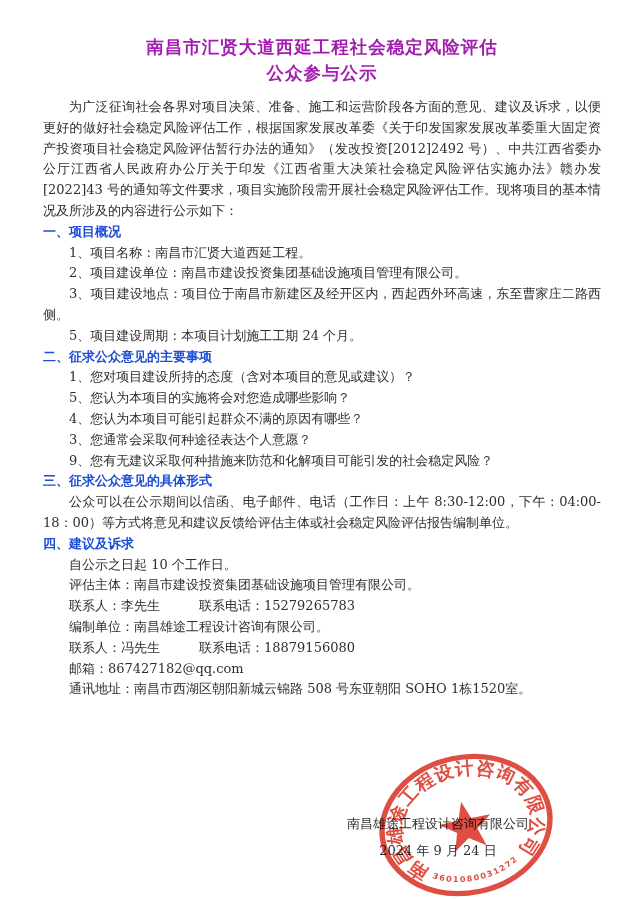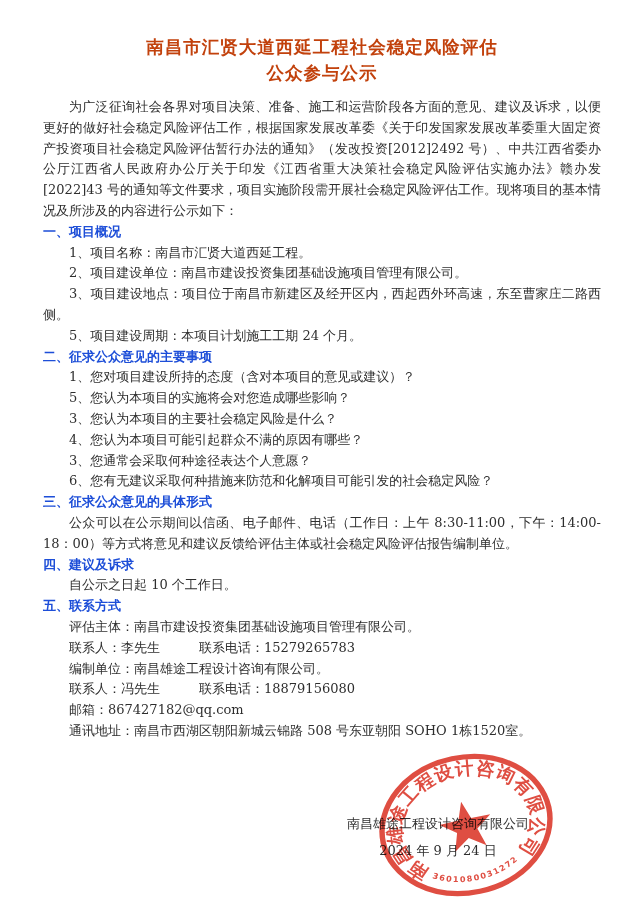--- a/index.html
+++ b/index.html
@@ -5,21 +5,21 @@
   html, body { margin:0; padding:0; }
   body {
     width:643px; height:899px;
     background:#ffffff;
     font-family:"DejaVu Serif","Liberation Serif",serif;
     color:#2e2e2e;
     position:relative;
     overflow:hidden;
   }
   .page { padding:34px 42px 0 43px; }
-  .title-block { text-align:center; color:#c2410c; }
+  .title-block { text-align:center; color:#a21caf; }
   .title-line { font-size:17.5px; font-weight:bold; line-height:26px; letter-spacing:1px; }
   .body-text { margin-top:11px; font-size:13px; line-height:20.8px; text-align:justify; }
   .body-text p { margin:0; }
   .indent { text-indent:2em; }
   .sec-heading { font-weight:bold; color:#1d4ed8; }
   .signature {
     position:absolute; top:810px; right:114px;
     text-align:center; font-size:13px; line-height:27px; color:#2e2e2e;
     white-space:nowrap;
   }
@@ -52,38 +52,36 @@
       <p class="indent">1、项目名称：南昌市汇贤大道西延工程。</p>
       <p class="indent">2、项目建设单位：南昌市建设投资集团基础设施项目管理有限公司。</p>
       <p class="indent">3、项目建设地点：项目位于南昌市新建区及经开区内，西起西外环高速，东至曹家庄二路西侧。</p>
       <p class="indent">5、项目建设周期：本项目计划施工工期 24 个月。</p>
     </div>
 
     <div>
       <p class="sec-heading">二、征求公众意见的主要事项</p>
       <p class="indent">1、您对项目建设所持的态度（含对本项目的意见或建议）？</p>
       <p class="indent">5、您认为本项目的实施将会对您造成哪些影响？</p>
-      <p class="indent">3、您认为本项目的主要社会稳定风险是什么？</p>
       <p class="indent">4、您认为本项目可能引起群众不满的原因有哪些？</p>
       <p class="indent">3、您通常会采取何种途径表达个人意愿？</p>
-      <p class="indent">6、您有无建议采取何种措施来防范和化解项目可能引发的社会稳定风险？</p>
+      <p class="indent">9、您有无建议采取何种措施来防范和化解项目可能引发的社会稳定风险？</p>
     </div>
 
     <div>
       <p class="sec-heading">三、征求公众意见的具体形式</p>
-      <p class="indent">公众可以在公示期间以信函、电子邮件、电话（工作日：上午 8:30-11:00，下午：14:00-18：00）等方式将意见和建议反馈给评估主体或社会稳定风险评估报告编制单位。</p>
+      <p class="indent">公众可以在公示期间以信函、电子邮件、电话（工作日：上午 8:30-12:00，下午：04:00-18：00）等方式将意见和建议反馈给评估主体或社会稳定风险评估报告编制单位。</p>
     </div>
 
     <div>
       <p class="sec-heading">四、建议及诉求</p>
       <p class="indent">自公示之日起 10 个工作日。</p>
     </div>
 
     <div>
-      <p class="sec-heading">五、联系方式</p>
       <p class="indent">评估主体：南昌市建设投资集团基础设施项目管理有限公司。</p>
       <p class="indent">联系人：李先生　　　联系电话：15279265783</p>
       <p class="indent">编制单位：南昌雄途工程设计咨询有限公司。</p>
       <p class="indent">联系人：冯先生　　　联系电话：18879156080</p>
       <p class="indent">邮箱：867427182@qq.com</p>
       <p class="indent">通讯地址：南昌市西湖区朝阳新城云锦路 508 号东亚朝阳 SOHO 1栋1520室。</p>
     </div>
 
   </div>
 </div>

